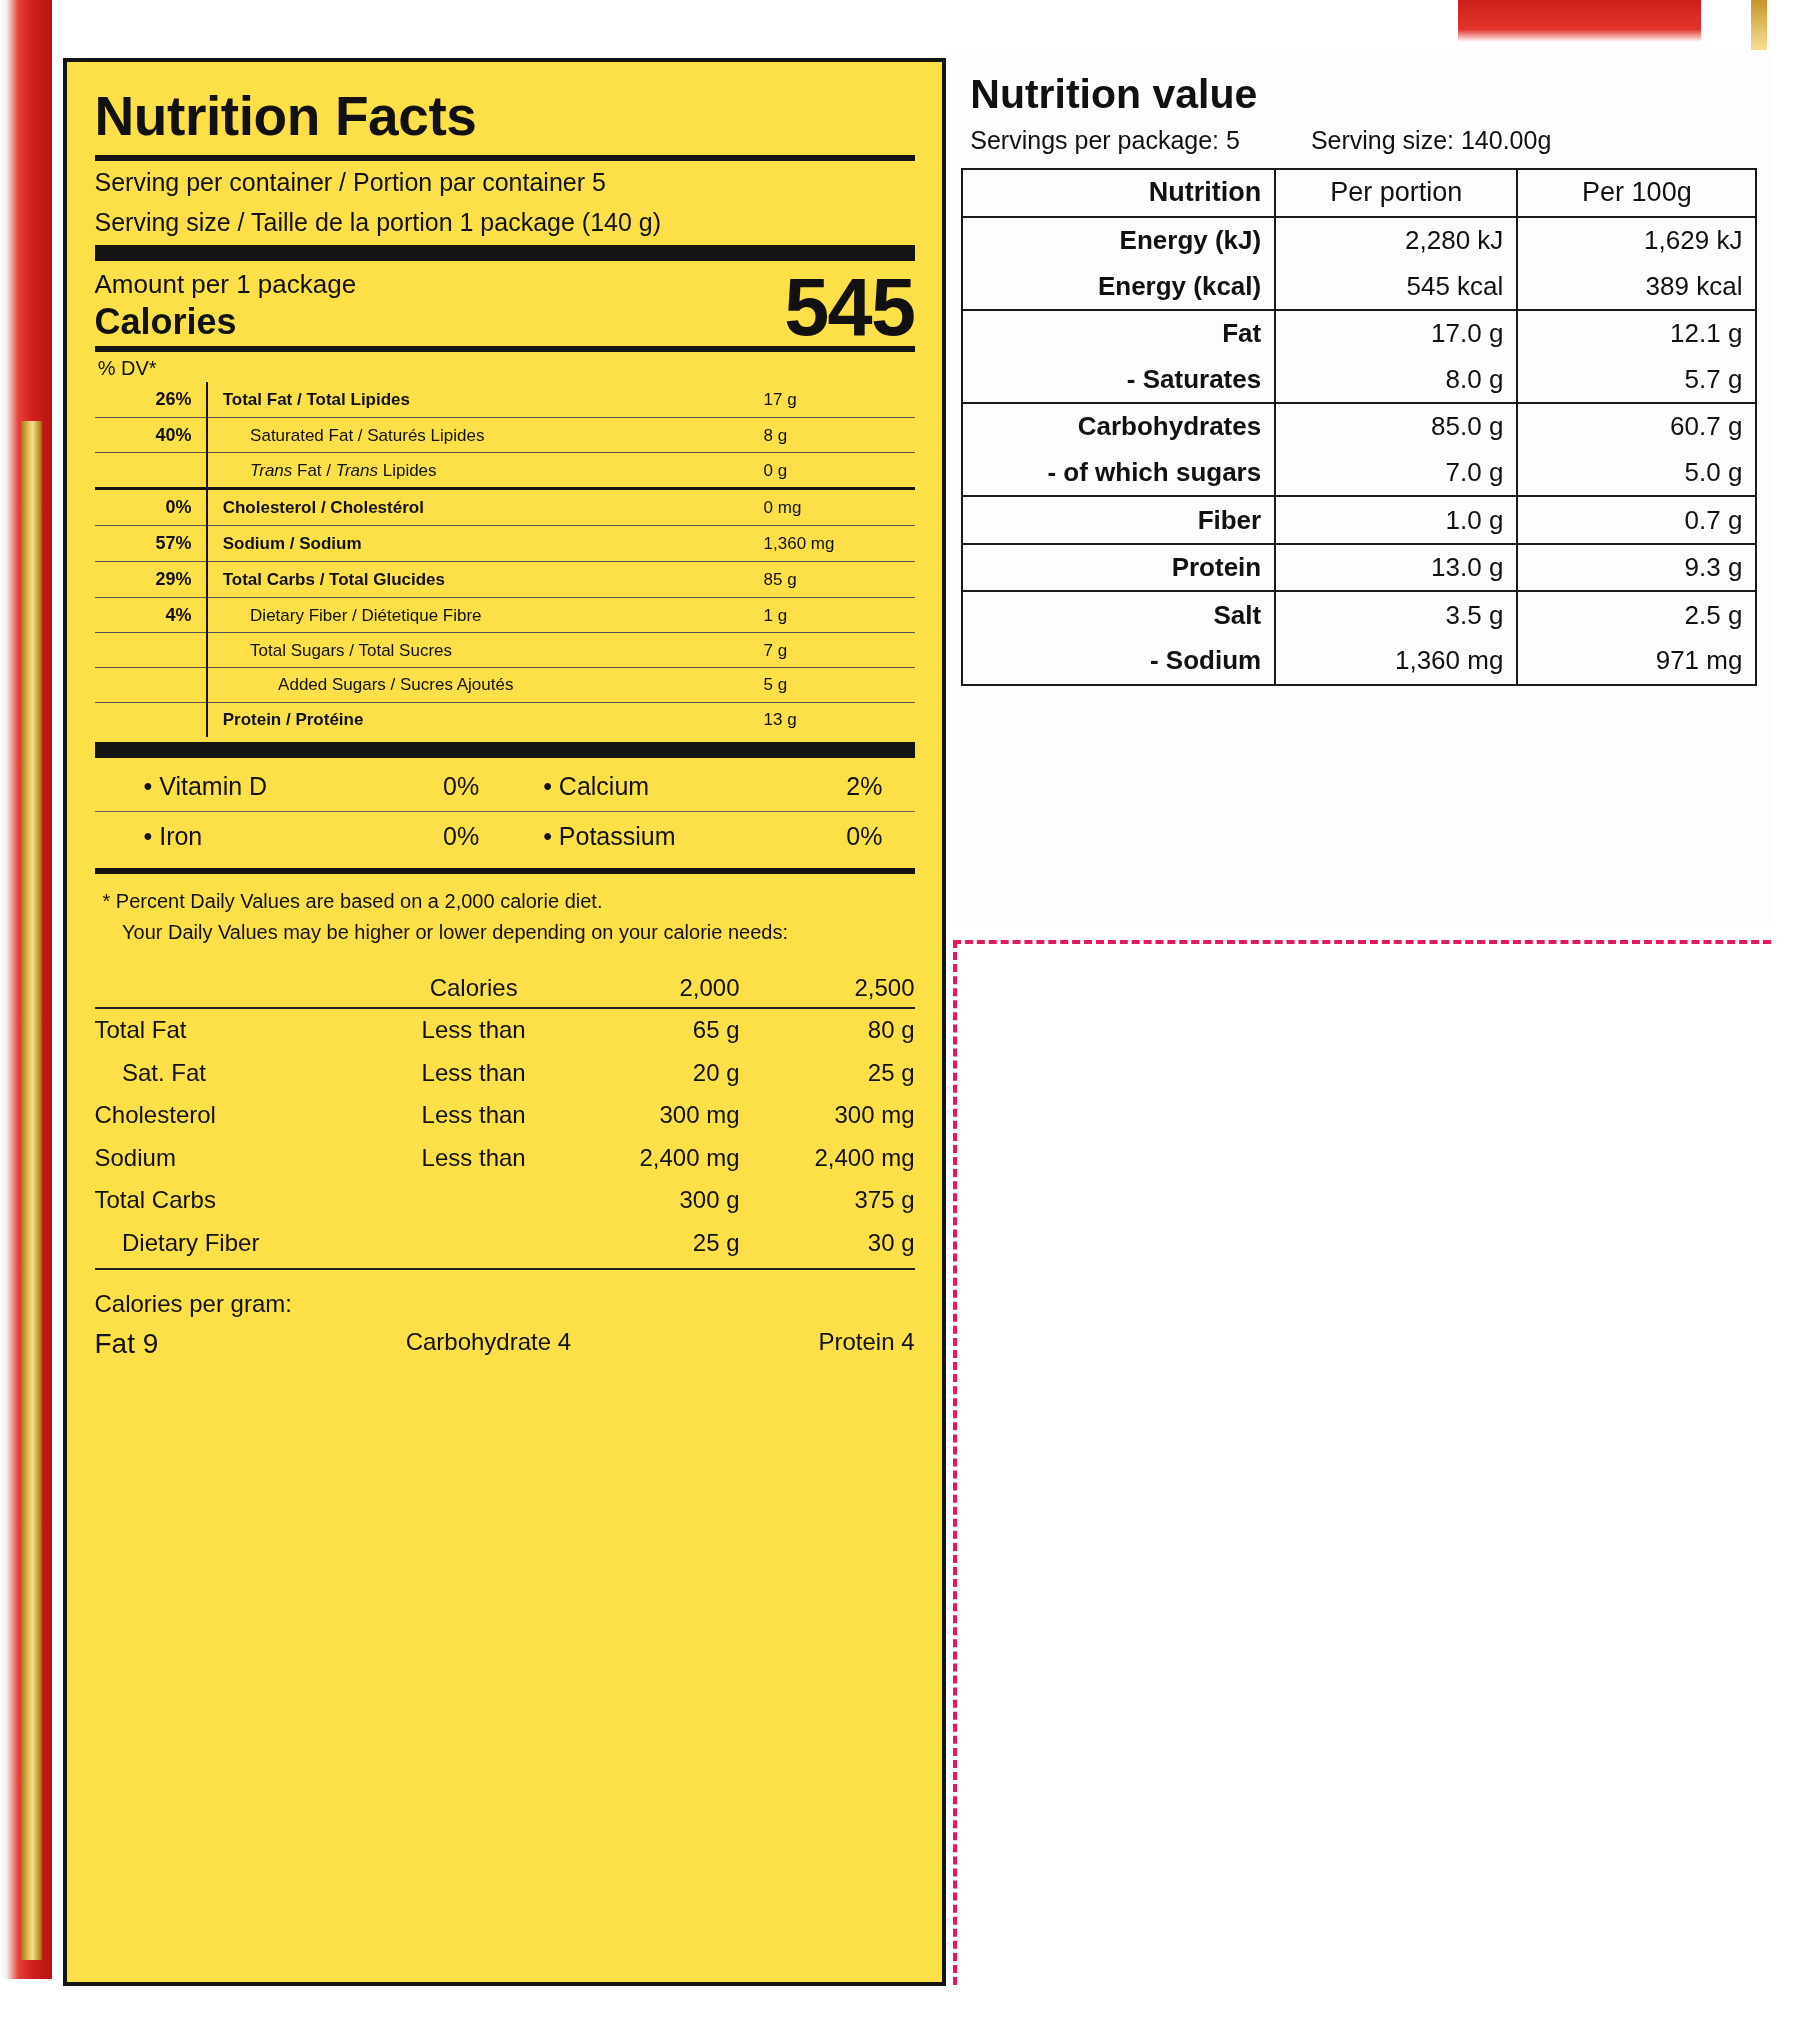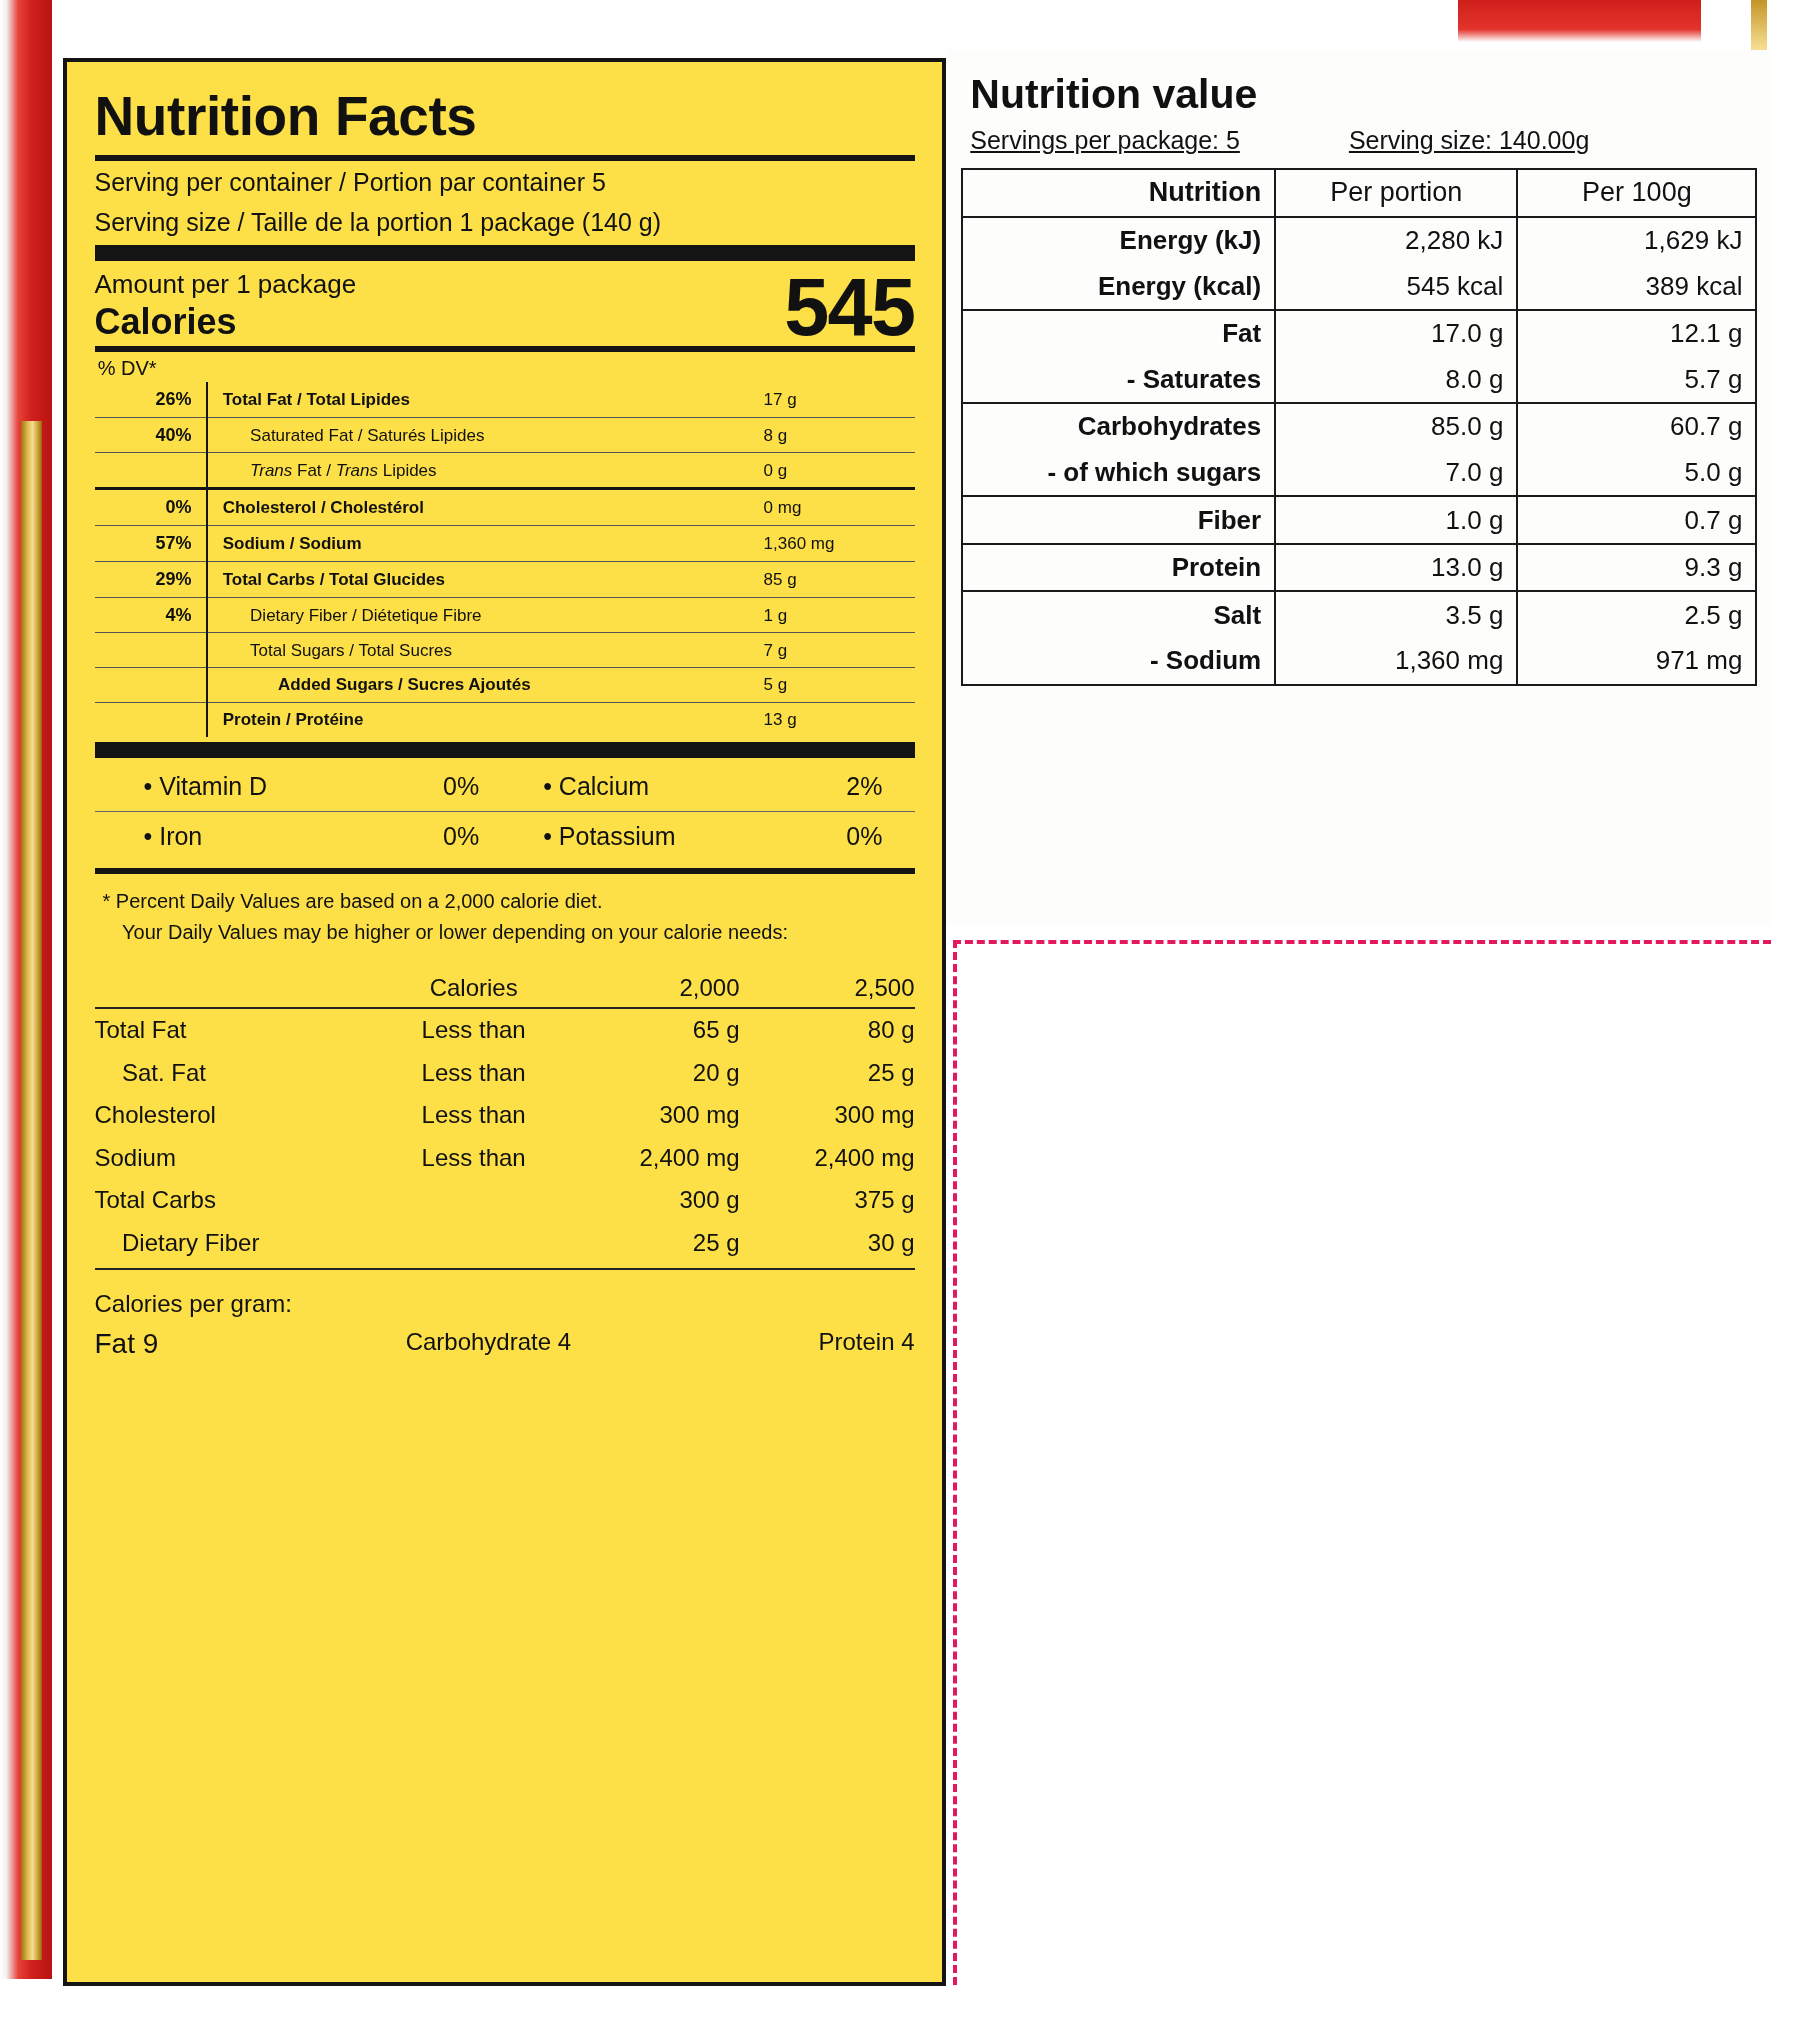--- a/index.html
+++ b/index.html
@@ -106,21 +106,21 @@
     border-right: 2.4px solid #141414;
     font-size: 18px;
   }
   .nf-rows td.dv.blank { border-right: 2.4px solid #141414; }
   .nf-rows td.name { padding-left: 14.6px; }
   .nf-rows td.val { text-align: left; width: 146px; padding-right: 4.9px; }
   .nf-rows tr.b td.name { font-weight: bold; }
   .nf-rows tr.line td { border-bottom: 1.6px solid #555; }
   .nf-rows tr.line-med td { border-bottom: 3.2px solid #141414; }
   .nf-indent1 { padding-left: 42px !important; }
-  .nf-indent2 { padding-left: 70px !important; font-weight: bold; }
+  .nf-indent2 { padding-left: 70px !important; }
   .ital { font-style: italic; }
 
   .nf-vit {
     width: 100%;
     border-collapse: collapse;
     margin-top: 4.9px;
   }
   .nf-vit td {
     font-size: 25px;
     padding: 9.7px 0;
@@ -160,24 +160,23 @@
     padding: 13px 14.6px 0 14.6px;
     box-sizing: border-box;
   }
   .nv-title {
     font-size: 41px;
     font-weight: bold;
     padding: 8px 0 4.9px 9.7px;
   }
   .nv-sub {
     display: flex;
-    gap: 109px;
+    gap: 71px;
     font-size: 25px;
     padding: 3.2px 0 13px 9.7px;
-    text-decoration: underline;
   }
   .nv-table {
     width: 100%;
     border-collapse: collapse;
     border: 2.4px solid #1a1a1a;
   }
   .nv-table td, .nv-table th {
     border-left: 2.4px solid #1a1a1a;
     border-right: 2.4px solid #1a1a1a;
     font-size: 26px;

